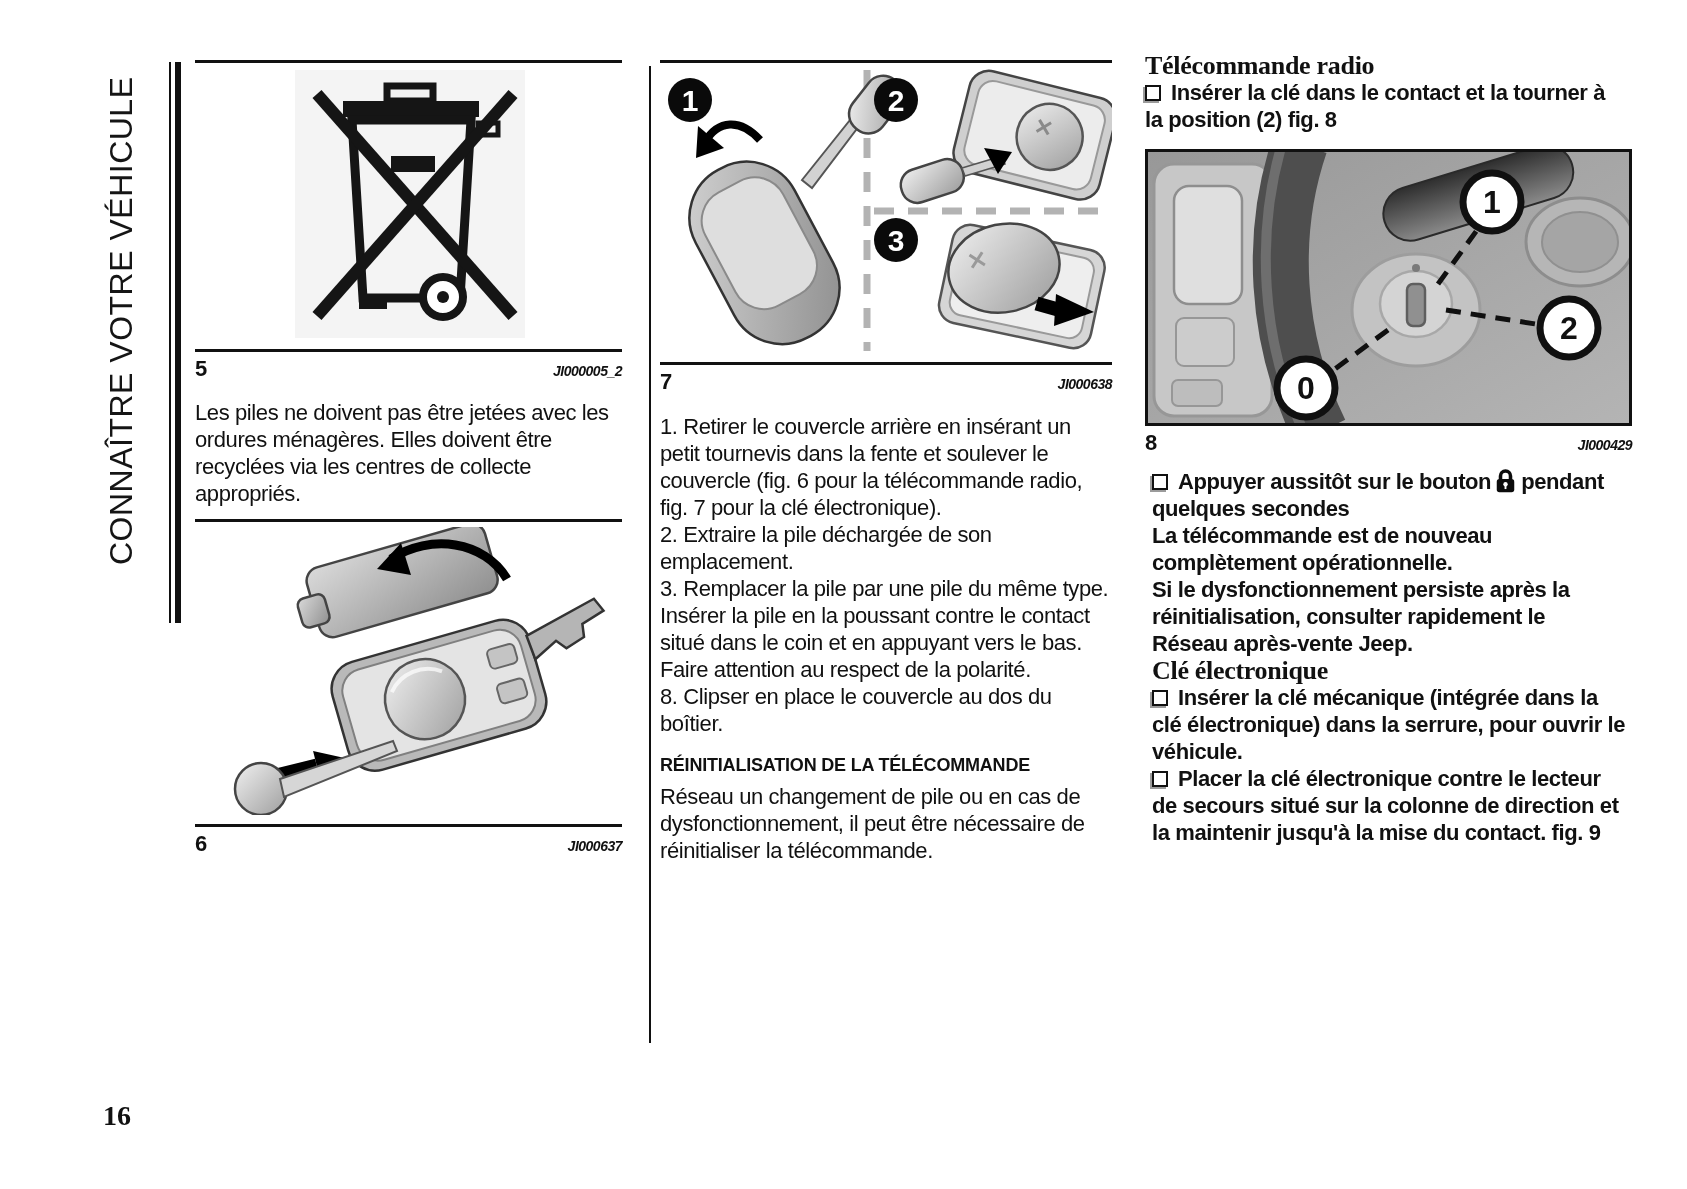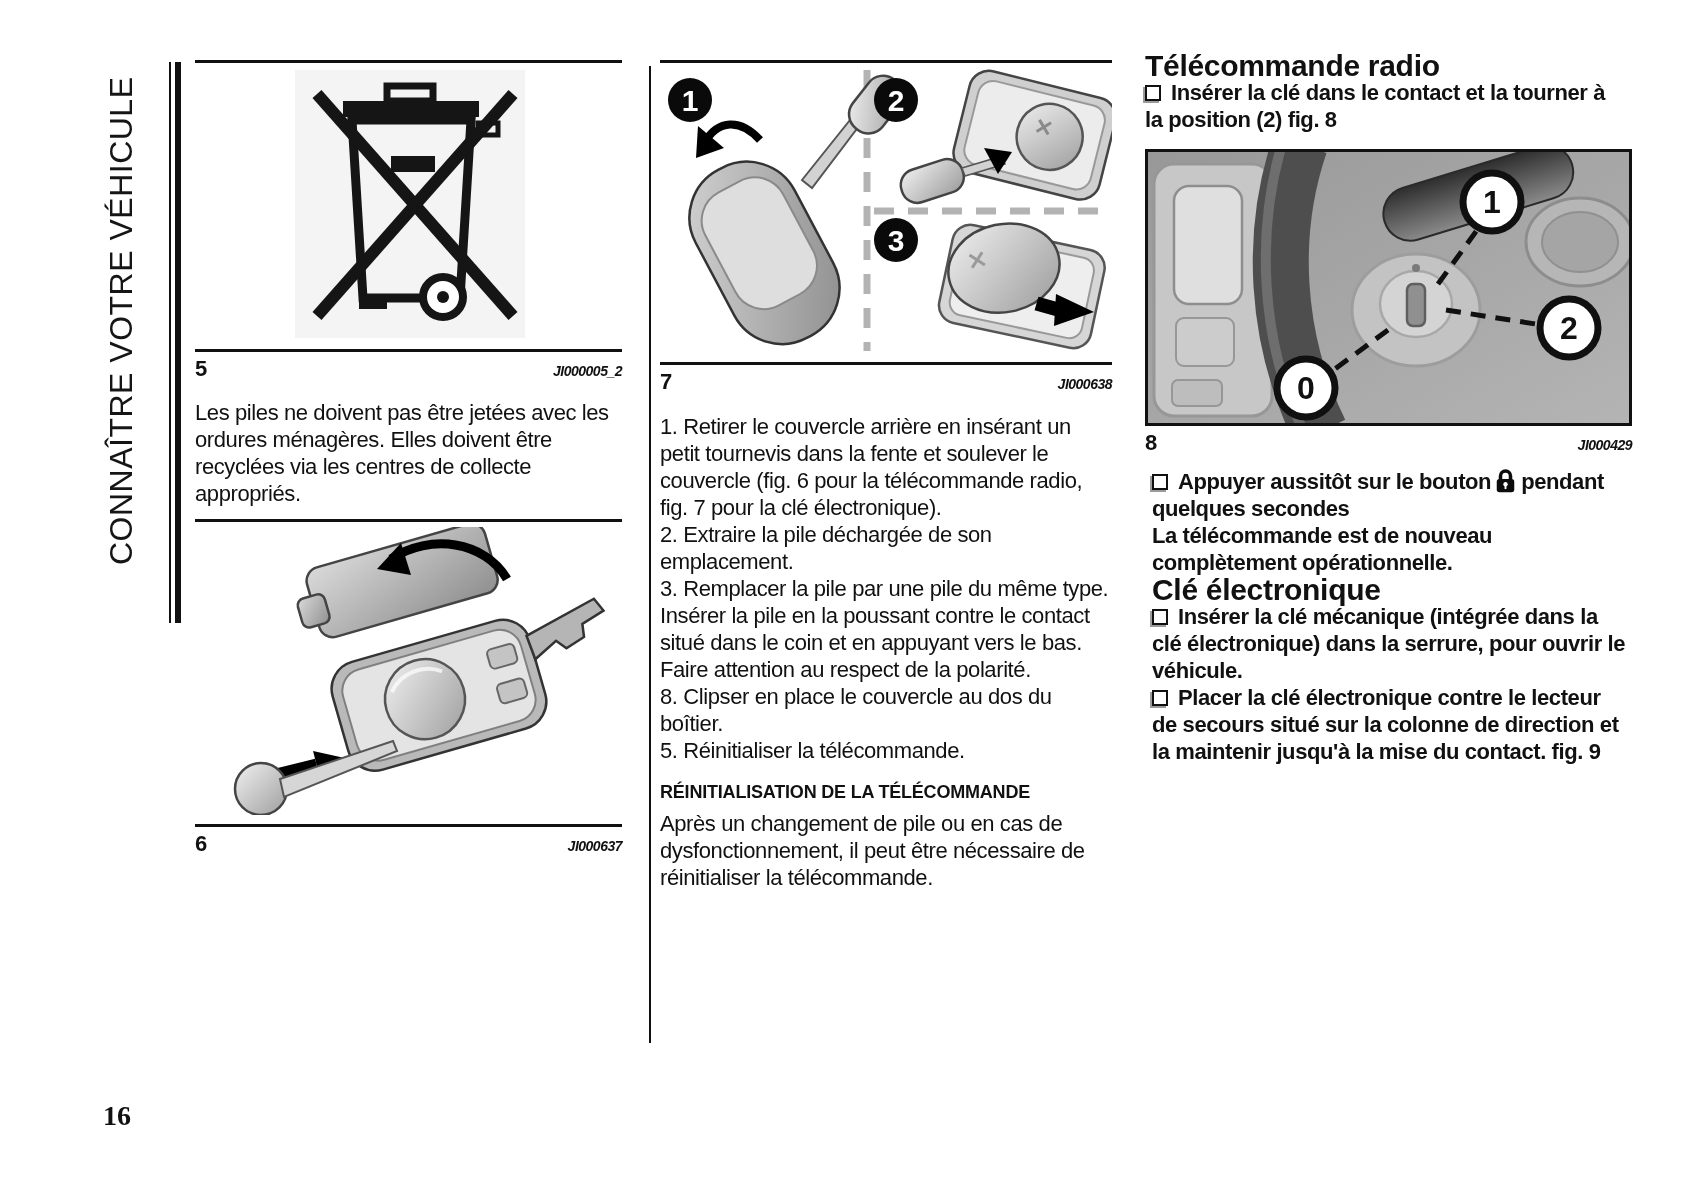--- a/index.html
+++ b/index.html
@@ -3,21 +3,21 @@
 <meta charset="utf-8">
 <style>
   html,body{margin:0;padding:0;}
   body{
     width:1687px;height:1189px;background:#ffffff;position:relative;overflow:hidden;
     font-family:"Liberation Sans", sans-serif;color:#111;
     -webkit-font-smoothing:antialiased;
   }
   p{margin:0;}
   .body-text{font-size:22px;line-height:27px;letter-spacing:-0.4px;}
-  .subhead{font-weight:700;font-size:30px;line-height:27px;letter-spacing:-0.3px;}
+  .subhead{font-weight:700;font-size:26px;line-height:27px;letter-spacing:-0.3px;font-family:Liberation Serif, serif;}
   .bighead{font-weight:700;font-size:18px;line-height:30px;letter-spacing:-0.2px;margin:13px 0 3px 0;}
   .figbox{border-top:3px solid #111;border-bottom:3px solid #111;padding:5px 0;}
   .caption{display:flex;justify-content:space-between;align-items:baseline;padding-top:4px;}
   .fig-num{font-size:22px;font-weight:700;}
   .fig-code{font-size:14px;font-weight:700;font-style:italic;letter-spacing:-0.5px;}
   .bullet{
     display:inline-block;width:12px;height:12px;border:2.5px solid #111;
     box-shadow:-2px 2px 0 #9b9b9b;margin-right:10px;position:relative;top:1px;background:#fff;
   }
   .lock-icon{vertical-align:-4px;margin:0 5px 0 4px;}
@@ -179,25 +179,24 @@
   <div class="caption">
     <span class="fig-num">7</span>
     <span class="fig-code">JI000638</span>
   </div>
 
   <div style="margin-top:18px;">
     <p class="body-text">1. Retirer le couvercle arrière en insérant un petit tournevis dans la fente et soulever le couvercle (fig. 6 pour la télécommande radio, fig. 7 pour la clé électronique).</p>
     <p class="body-text">2. Extraire la pile déchargée de son emplacement.</p>
     <p class="body-text">3. Remplacer la pile par une pile du même type. Insérer la pile en la poussant contre le contact situé dans le coin et en appuyant vers le bas. Faire attention au respect de la polarité.</p>
     <p class="body-text">8. Clipser en place le couvercle au dos du boîtier.</p>
-    <p class="body-text">5. Réinitialiser la télécommande.</p>
   </div>
 
   <h2 class="bighead">RÉINITIALISATION DE LA TÉLÉCOMMANDE</h2>
-  <p class="body-text">Après un changement de pile ou en cas de dysfonctionnement, il peut être nécessaire de réinitialiser la télécommande.</p>
+  <p class="body-text">Réseau un changement de pile ou en cas de dysfonctionnement, il peut être nécessaire de réinitialiser la télécommande.</p>
 </div>
 
 <div id="col-right">
 
   <p class="subhead">Télécommande radio</p>
 
   <p class="body-text">
     <span class="bullet"></span><span>Insérer la clé dans le contact et la tourner à la position (2) fig. 8</span>
   </p>
 
@@ -259,20 +258,21 @@
   <div style="margin-top:12px;margin-left:7px;">
     <p class="body-text">
       <span class="bullet"></span><span>Appuyer aussitôt sur le bouton</span><svg class="lock-icon" width="21" height="25" viewBox="0 0 20 24">
           <path d="M5.2,11 V7.6 a4.8,4.8 0 0 1 9.6,0 V11" fill="none" stroke="#0c0c0c" stroke-width="3.4"></path>
           <rect x="1.6" y="10.6" width="16.8" height="12.6" rx="2.6" fill="#0c0c0c"></rect>
           <circle cx="10" cy="15.6" r="2.1" fill="#ffffff"></circle>
           <rect x="9.1" y="16.6" width="1.8" height="3.6" fill="#ffffff"></rect>
         </svg><span>pendant quelques secondes</span>
     </p>
     <p class="body-text">La télécommande est de nouveau complètement opérationnelle.</p>
+    <p class="body-text">Si le dysfonctionnement persiste après la réinitialisation, consulter rapidement le Réseau après-vente Jeep.</p>
     <p class="subhead">Clé électronique</p>
     <p class="body-text">
       <span class="bullet"></span><span>Insérer la clé mécanique (intégrée dans la clé électronique) dans la serrure, pour ouvrir le véhicule.</span>
     </p>
     <p class="body-text">
       <span class="bullet"></span><span>Placer la clé électronique contre le lecteur de secours situé sur la colonne de direction et la maintenir jusqu'à la mise du contact. fig. 9</span>
     </p>
   </div>
 </div>
 

